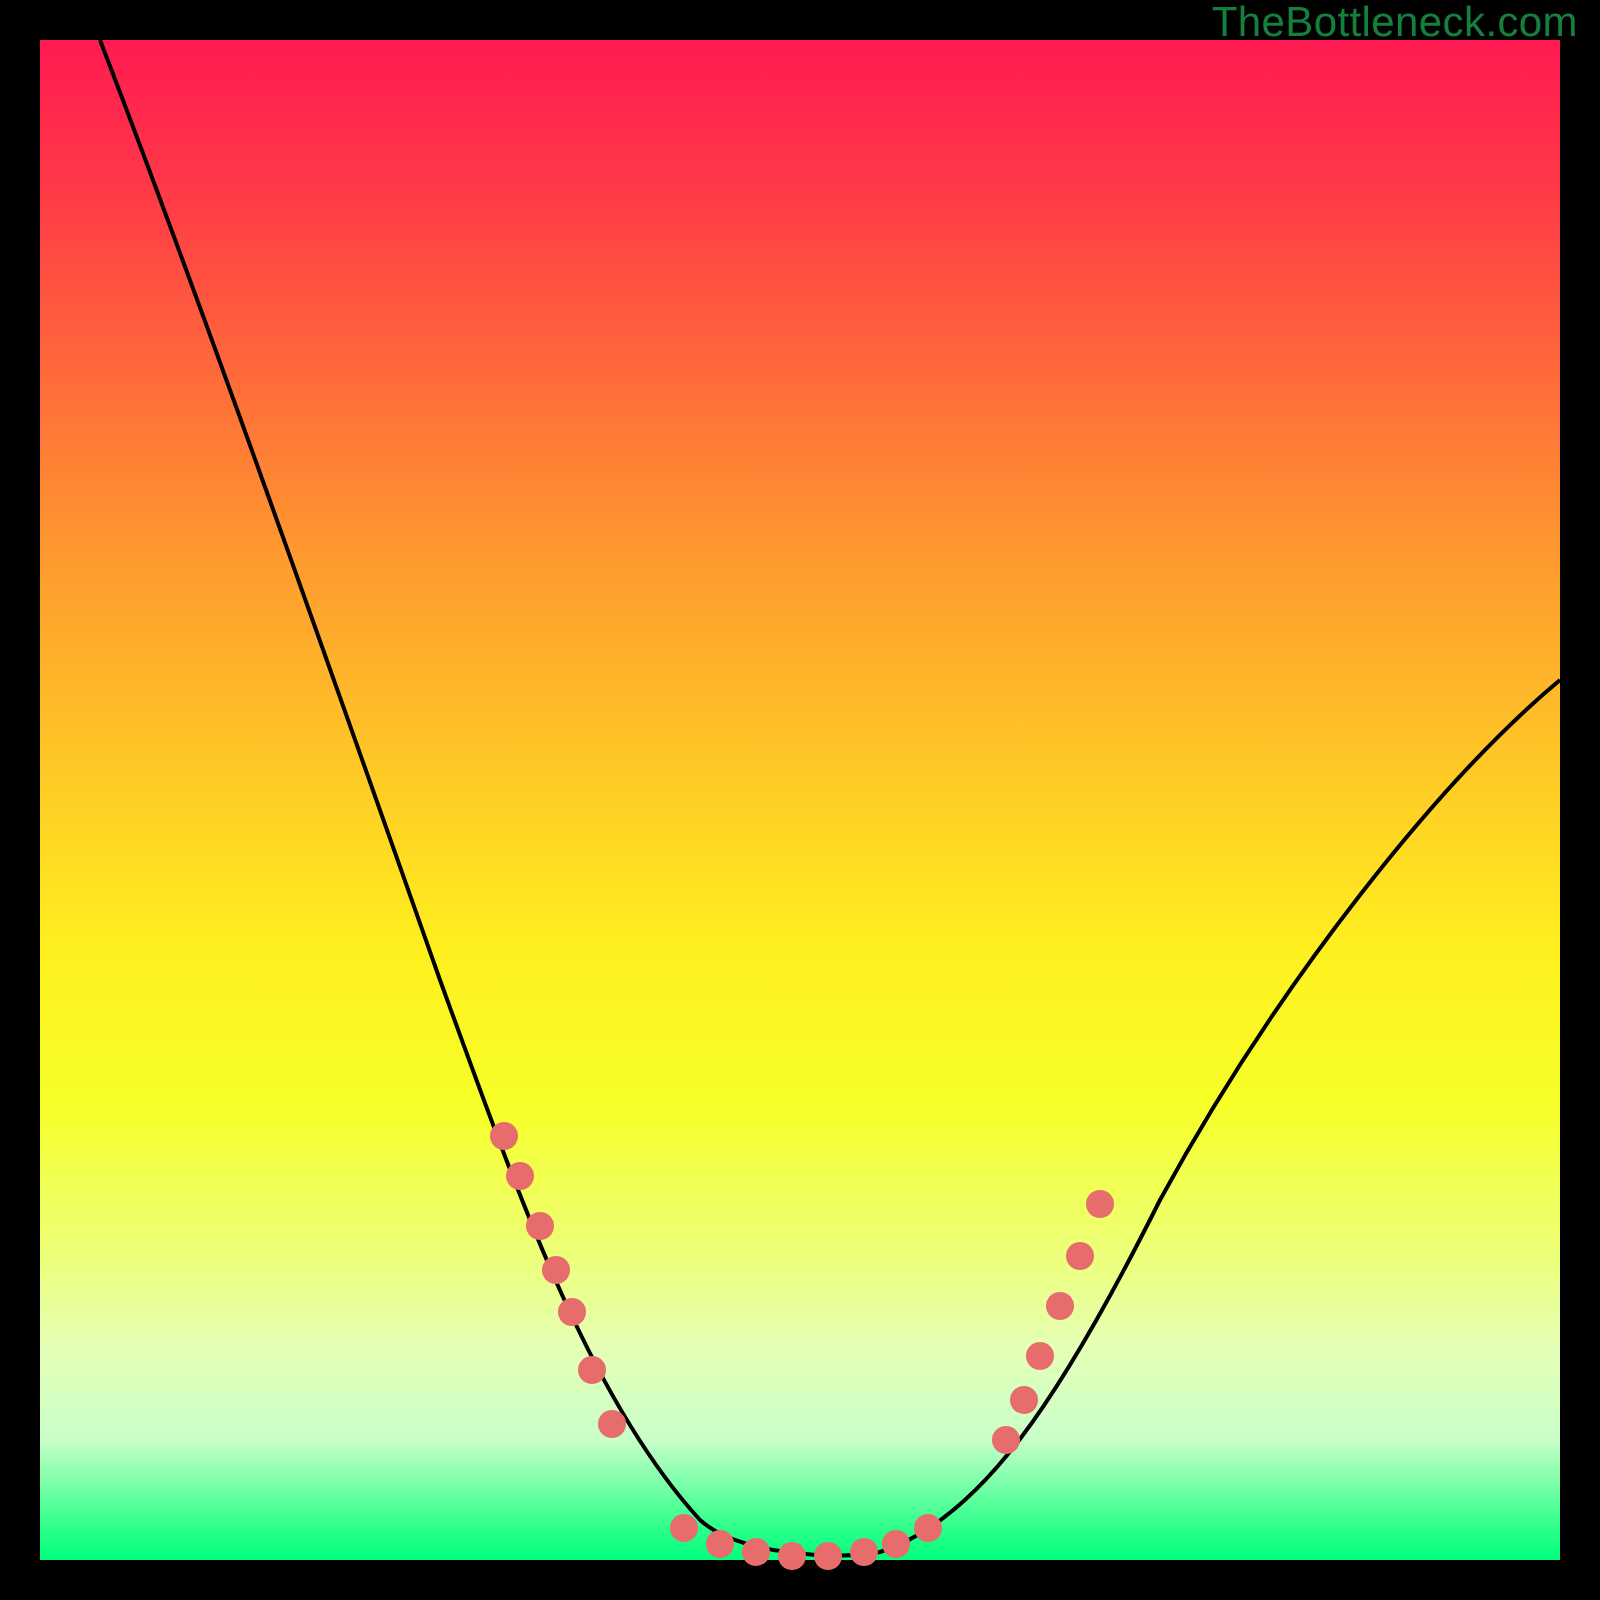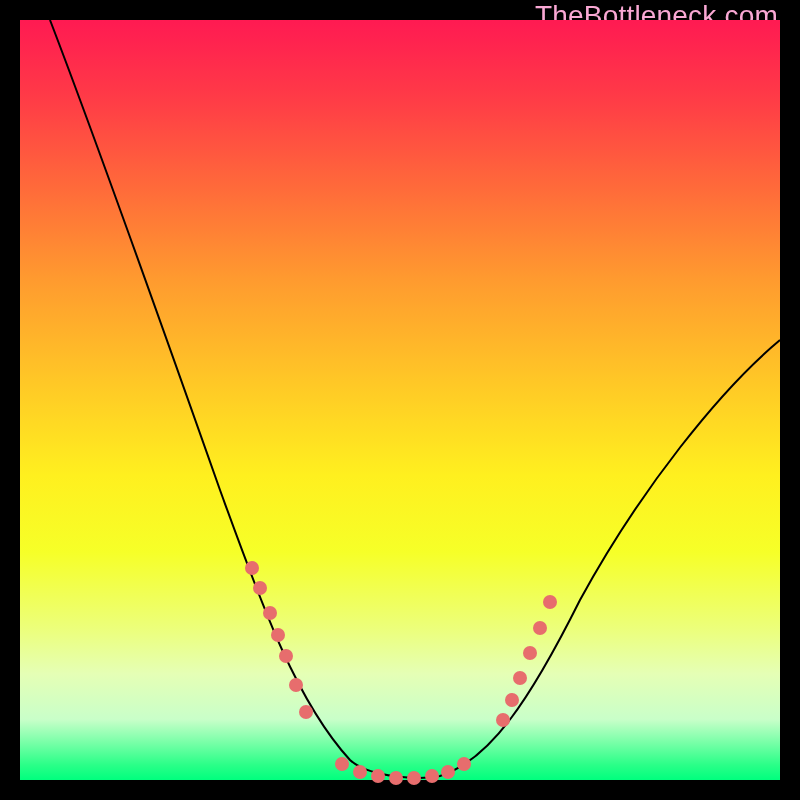--- a/index.html
+++ b/index.html
@@ -36,23 +36,23 @@
       #ecff7a 80%,
       #e5ffb5 86%,
       #c9ffc9 92%,
       #2bff88 98%,
       #00ff7e 100%
     );
   }
   .watermark {
     position: absolute;
     top: 0px;
-    right: 22px;
-    color: #f9a8d4;
-    font-size: 28px;
+    right: 11px;
+    color: #15803d;
+    font-size: 21px;
     font-weight: 400;
     letter-spacing: 0.2px;
     user-select: none;
   }
   svg.curve {
     position: absolute;
     left: 0;
     top: 0;
     width: 760px;
     height: 760px;

